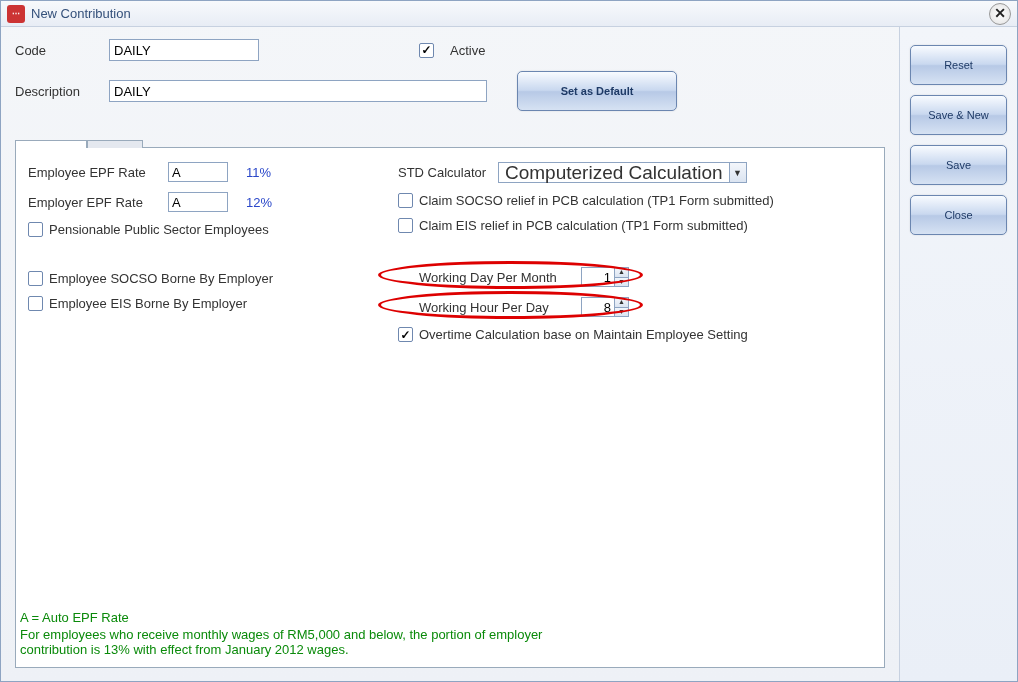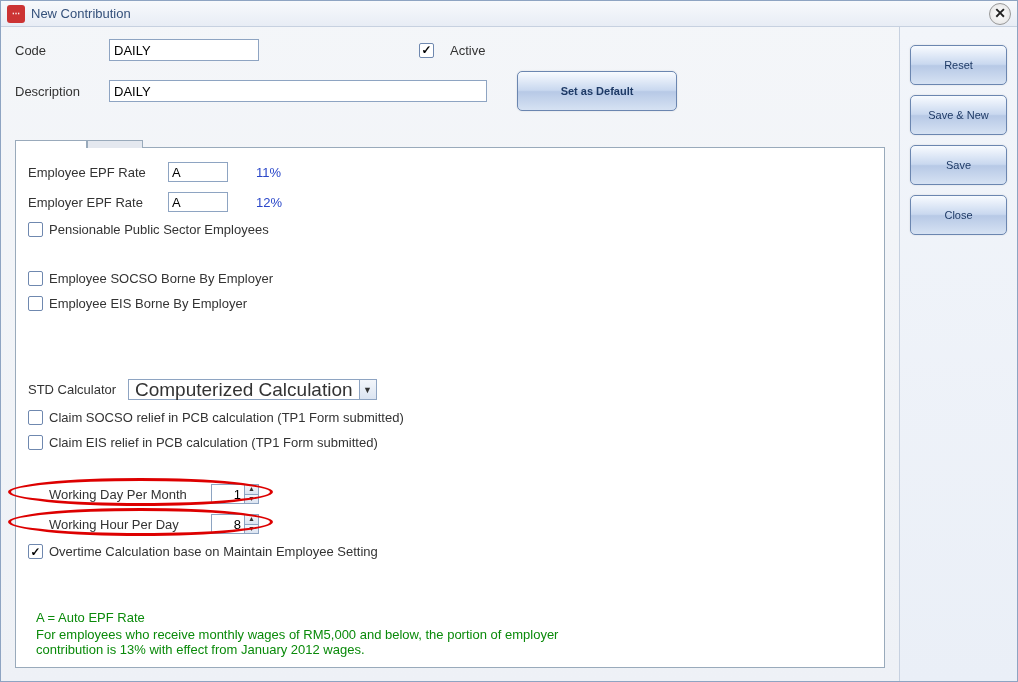--- a/index.html
+++ b/index.html
@@ -143,29 +143,28 @@
   .tab-body {
     background: #fff;
     border: 1px solid #9ab;
     border-top: none;
     padding: 14px 12px 10px 12px;
     height: 520px;
     position: relative;
   }
   .cols {
     display: flex;
-    gap: 58px;
-    flex-direction: column;
+    gap: 40px;
   }
   .col-left { width: 330px; }
   .col-right { flex: 1; }
   .field-line { display: flex; align-items: center; margin-bottom: 10px; }
   .field-lbl { width: 140px; }
   .rate-input { width: 60px; height: 20px; border:1px solid #8ea4c2; padding:0 3px; font-size:13px; }
-  .pct { color: #2a47c9; margin-left: 28px; text-align: right; }
+  .pct { color: #2a47c9; margin-left: 18px; text-align: right; }
   .select-box {
     display: inline-flex;
     align-items: center;
     border: 1px solid #8ea4c2;
     height: 21px;
     background: #fff;
   }
   .select-box .sel-text { padding: 0 6px; font-size: 19px; min-width: 170px; }
   .select-box .sel-arrow {
     width: 17px; height: 19px;
@@ -197,21 +196,21 @@
   }
   .spin .spin-btns div:first-child { border-bottom:1px solid #8ea4c2; }
   .annotation {
     position: absolute;
     border: 3px solid #d00;
     border-radius: 50%;
     pointer-events: none;
   }
   .footnote {
     position: absolute;
-    left: 16px; right: 0; bottom: 8px;
+    left: 0; right: 0; bottom: 8px;
     padding: 0 4px;
     color: #0a8a0a;
   }
   .footnote p { margin: 2px 0; }
 </style>
 </head>
 <body>
 
 <div class="window">
   <div class="titlebar">

